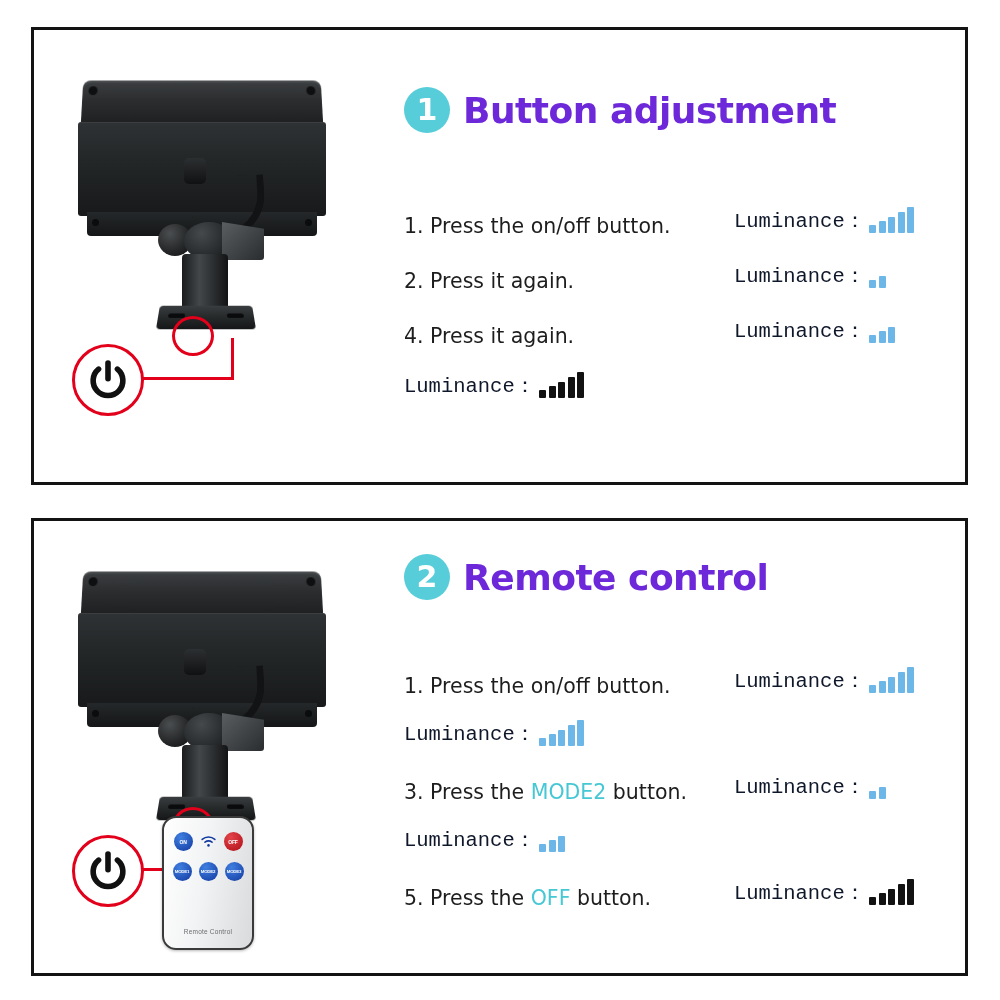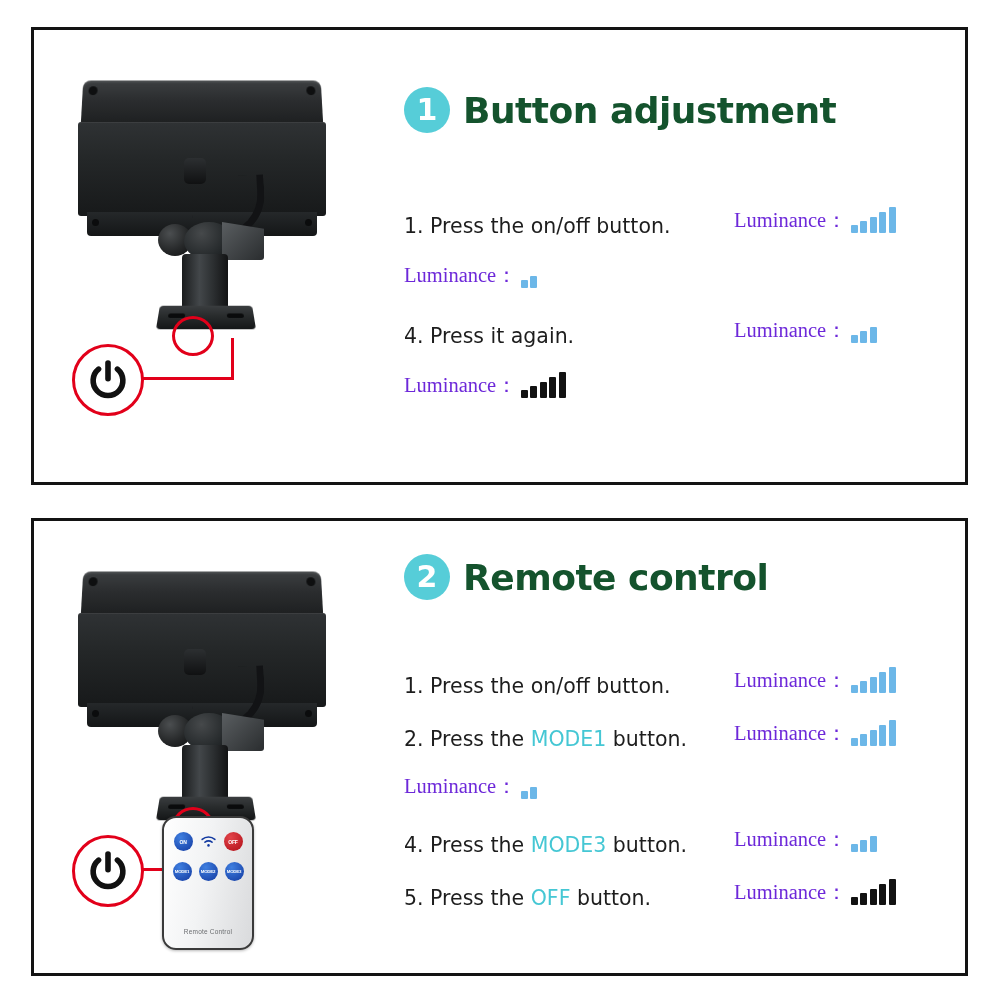--- a/index.html
+++ b/index.html
@@ -268,21 +268,21 @@
     display: flex;
     align-items: center;
     justify-content: center;
     flex: 0 0 auto;
     line-height: 1;
     font-family: "DejaVu Sans", sans-serif;
   }
   .heading-title {
     font-size: 36px;
     font-weight: bold;
-    color: #14532d;
+    color: #6d28d9;
     letter-spacing: -0.5px;
     white-space: nowrap;
     font-family: "DejaVu Sans", sans-serif;
   }
 
   .steps {
     position: absolute;
     left: 10px;
     right: 14px;
   }
@@ -301,24 +301,24 @@
     font-size: 20.5px;
     color: #1d1d1d;
     white-space: nowrap;
     font-family: "DejaVu Sans", sans-serif;
     margin-top: 12px;
   }
   .mode-hl { color: #45c7d4; }
 
   .lum-label {
     font-size: 20.5px;
-    color: #6d28d9;
+    color: #0f172a;
     white-space: nowrap;
     margin-right: 4px;
-    font-family: Liberation Serif, serif;
+    font-family: Liberation Mono, monospace;
   }
 
   
   .bars {
     display: flex;
     align-items: flex-end;
     gap: 2.5px;
     height: 26px;
     width: 54px;
   }
@@ -376,20 +376,21 @@
             <div class="lum-label">Luminance：</div>
             <div class="bars">
               <div class="bar blue b1"></div>
               <div class="bar blue b2"></div>
               <div class="bar blue b3"></div>
               <div class="bar blue b4"></div>
               <div class="bar blue b5"></div>
             </div>
           </div>
           <div class="step-row">
+            <div class="step-text"><span>2. Press it again.</span></div>
             <div class="lum-label">Luminance：</div>
             <div class="bars">
               <div class="bar blue b1"></div>
               <div class="bar blue b2"></div>
             </div>
           </div>
           <div class="step-row">
             <div class="step-text"><span>4. Press it again.</span></div>
             <div class="lum-label">Luminance：</div>
             <div class="bars">
@@ -470,39 +471,38 @@
             <div class="lum-label">Luminance：</div>
             <div class="bars">
               <div class="bar blue b1"></div>
               <div class="bar blue b2"></div>
               <div class="bar blue b3"></div>
               <div class="bar blue b4"></div>
               <div class="bar blue b5"></div>
             </div>
           </div>
           <div class="step-row">
-            <div class="step-text"><span>2. Press the </span><span class="mode-hl">MODE1</span><span> button.</span></div>
             <div class="lum-label">Luminance：</div>
             <div class="bars">
               <div class="bar blue b1"></div>
               <div class="bar blue b2"></div>
               <div class="bar blue b3"></div>
               <div class="bar blue b4"></div>
               <div class="bar blue b5"></div>
             </div>
           </div>
           <div class="step-row">
-            <div class="lum-label">Luminance：</div>
-            <div class="bars">
-              <div class="bar blue b1"></div>
-              <div class="bar blue b2"></div>
-            </div>
-          </div>
-          <div class="step-row">
-            <div class="step-text"><span>4. Press the </span><span class="mode-hl">MODE3</span><span> button.</span></div>
+            <div class="step-text"><span>3. Press the </span><span class="mode-hl">MODE2</span><span> button.</span></div>
+            <div class="lum-label">Luminance：</div>
+            <div class="bars">
+              <div class="bar blue b1"></div>
+              <div class="bar blue b2"></div>
+            </div>
+          </div>
+          <div class="step-row">
             <div class="lum-label">Luminance：</div>
             <div class="bars">
               <div class="bar blue b1"></div>
               <div class="bar blue b2"></div>
               <div class="bar blue b3"></div>
             </div>
           </div>
           <div class="step-row">
             <div class="step-text"><span>5. Press the </span><span class="mode-hl">OFF</span><span> button.</span></div>
             <div class="lum-label">Luminance：</div>

